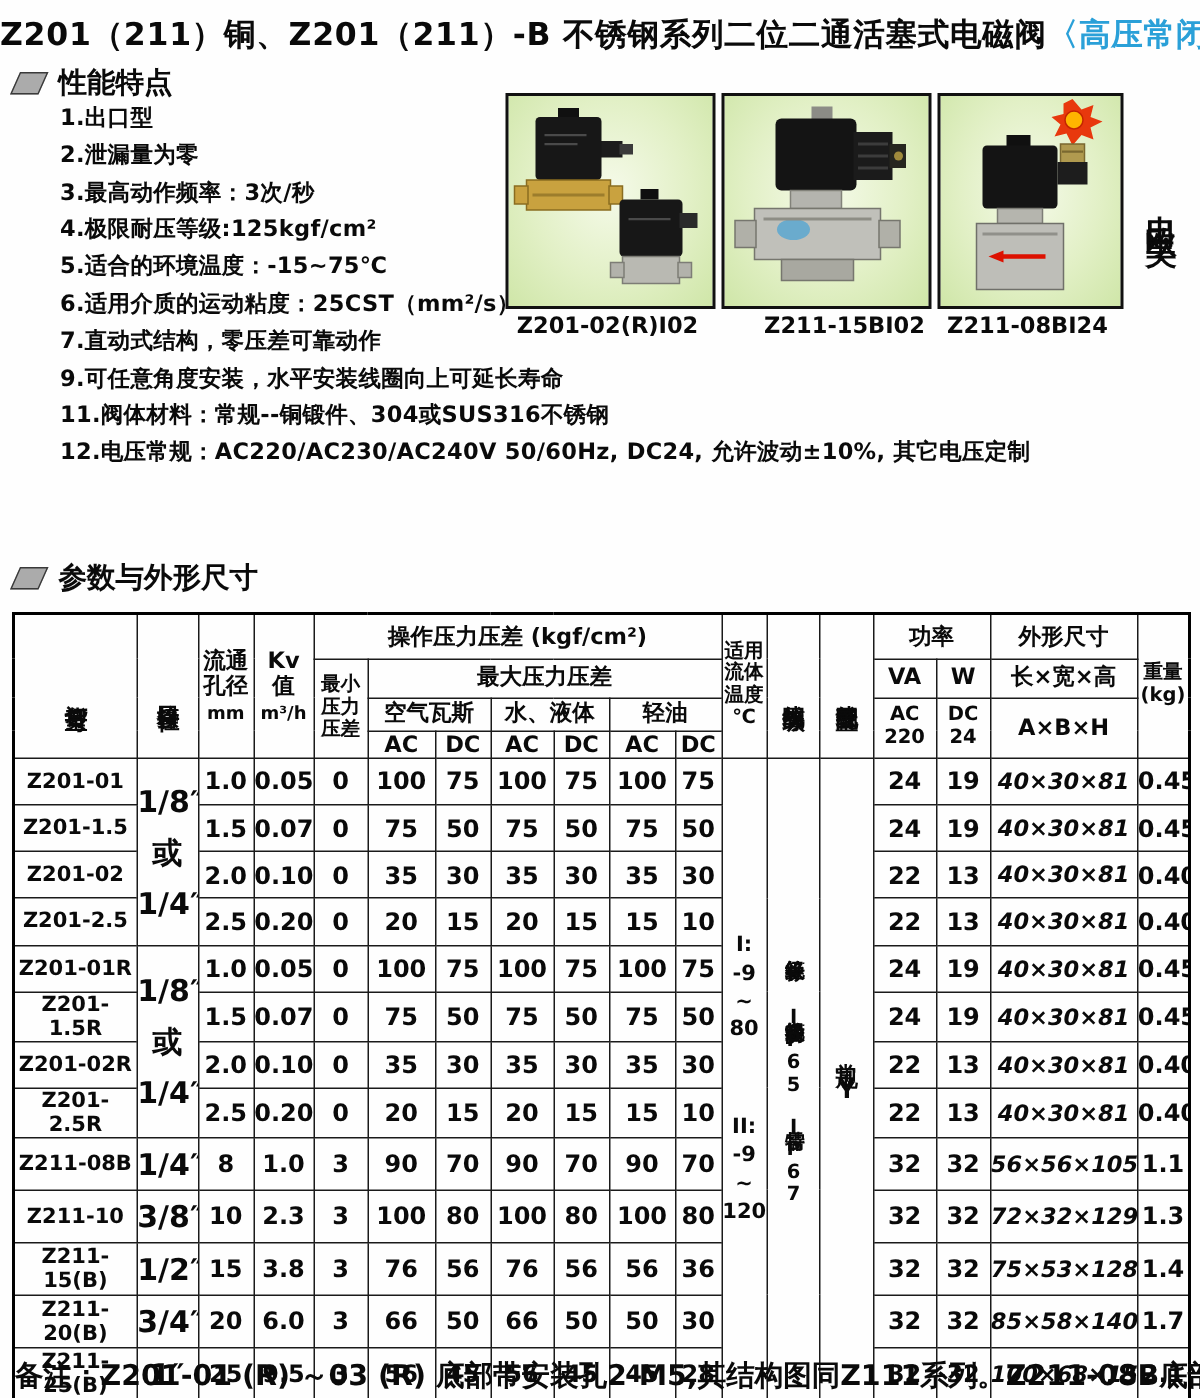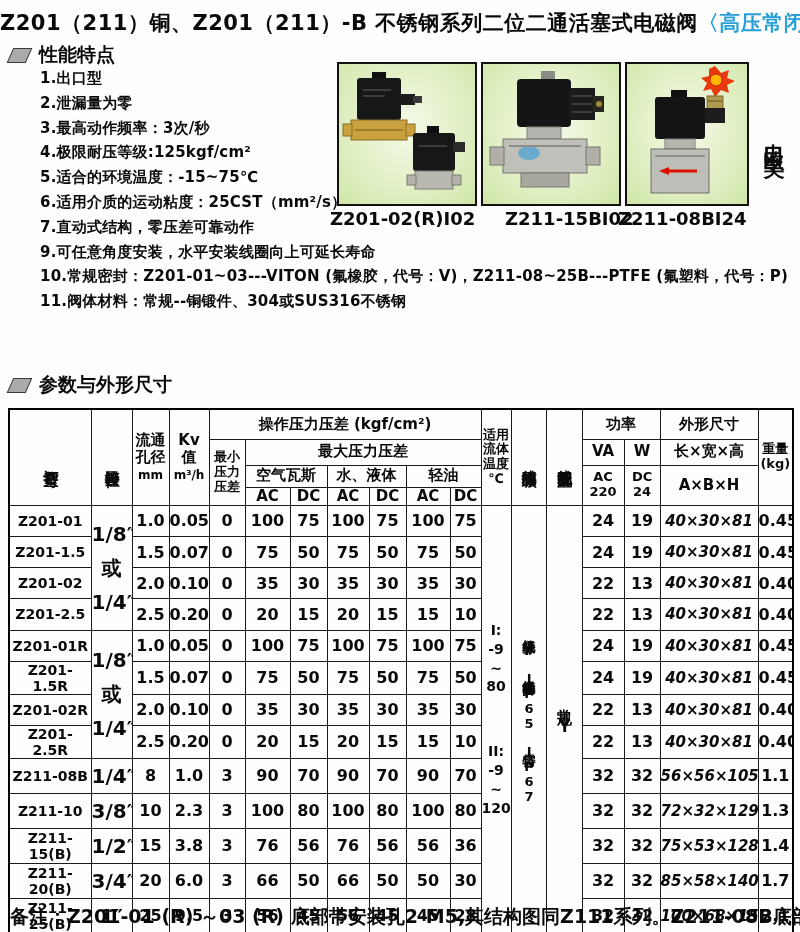--- a/index.html
+++ b/index.html
@@ -10,21 +10,21 @@
   .title{top:9px;left:0;width:100%;text-align:center;font-size:21px;font-weight:bold;letter-spacing:.5px;white-space:nowrap;}
   .title .hl{color:#2aa0d8;}
   
   .sechead{display:flex;align-items:center;gap:10px;font-size:19px;font-weight:bold;}
   .marker{width:17px;height:13px;background:#ababab;border:1px solid #3a3a3a;transform:skewX(-24deg);}
   
   .features{top:66px;left:40px;width:756px;}
   .feat{font-size:15px;font-weight:600;line-height:24.8px;white-space:nowrap;letter-spacing:.2px;}
   
   .pbox{border:2px solid #111;background:radial-gradient(ellipse at 50% 45%, #f5fae9 0%, #e2f0c6 55%, #cfe6a8 100%);}
-  .plabel{font-size:18px;font-weight:bold;white-space:nowrap;}
+  .plabel{font-size:15px;font-weight:bold;text-align:center;white-space:nowrap;}
   .export{top:127px;left:760px;writing-mode:vertical-rl;text-orientation:upright;
           font-size:21px;font-weight:bold;letter-spacing:4px;}
   
   table.spec{border-collapse:collapse;table-layout:fixed;width:784px;}
   table.spec th,table.spec td{border:1px solid #1a1a1a;padding:0;text-align:center;vertical-align:middle;
           font-weight:600;overflow:hidden;}
   table.spec{border:2px solid #000;}
   thead th{font-size:15px;line-height:1.15;}
   tr.h1{height:30px;} tr.h2{height:26px;} tr.h3{height:22px;} tr.h4{height:18px;}
   tbody td{height:30.2px;font-size:16px;}
@@ -59,22 +59,22 @@
 
   <div class="abs features">
     <div class="feat">1.出口型</div>
     <div class="feat">2.泄漏量为零</div>
     <div class="feat">3.最高动作频率：3次/秒</div>
     <div class="feat">4.极限耐压等级:125kgf/cm²</div>
     <div class="feat">5.适合的环境温度：-15~75℃</div>
     <div class="feat">6.适用介质的运动粘度：25CST（mm²/s）</div>
     <div class="feat">7.直动式结构，零压差可靠动作</div>
     <div class="feat">9.可任意角度安装，水平安装线圈向上可延长寿命</div>
-    <div class="feat">10.常规密封：Z201-01~03---VITON (氟橡胶，代号：V)，Z211-08~25B---PTFE (氟塑料，代号：P)</div>
     <div class="feat">11.阀体材料：常规--铜锻件、304或SUS316不锈钢</div>
+    <div class="feat">12.电压常规：AC220/AC230/AC240V  50/60Hz, DC24, 允许波动±10%, 其它电压定制</div>
   </div>
 
   <div class="abs pbox" style="top:62px;left:337px;width:136px;height:140px;">
     <svg width="136" height="140" viewBox="0 0 136 140">
       <rect x="58" y="30" width="18" height="11" fill="#1c1c1c"></rect>
       <rect x="74" y="32" width="9" height="7" fill="#3a3a3a"></rect>
       <rect x="33" y="8" width="14" height="7" fill="#101010"></rect>
       <rect x="18" y="14" width="44" height="42" rx="3" fill="#171717"></rect>
       <line x1="24" y1="26" x2="52" y2="26" stroke="#4a4a4a" stroke-width="1.5"></line>
       <line x1="24" y1="32" x2="46" y2="32" stroke="#4a4a4a" stroke-width="1.5"></line>
@@ -120,21 +120,21 @@
       <rect x="28" y="33" width="50" height="42" rx="3" fill="#141414"></rect>
       <rect x="78" y="44" width="20" height="15" fill="#1d1d1d"></rect>
       <rect x="38" y="75" width="30" height="10" fill="#b5b5ae" stroke="#7d7d76"></rect>
       <rect x="24" y="85" width="58" height="44" fill="#bebeb8" stroke="#70706a"></rect>
       <line x1="28" y1="92" x2="78" y2="92" stroke="#90908a" stroke-width="2"></line>
       <polygon points="32,107 42,103 42,111" fill="#dd1100"></polygon>
       <line x1="40" y1="107" x2="70" y2="107" stroke="#dd1100" stroke-width="3"></line>
     </svg>
   </div>
   <div class="abs plabel" style="top:208px;left:330px;width:150px;">Z201-02(R)I02</div>
-  <div class="abs plabel" style="top:208px;left:505px;width:142px;">Z211-15BI02</div>
+  <div class="abs plabel" style="top:208px;left:492px;width:142px;">Z211-15BI02</div>
   <div class="abs plabel" style="top:208px;left:618px;width:134px;">Z211-08BI24</div>
 
   <div class="abs export">出口欧美</div>
 
   <div class="abs sechead" style="top:372px;left:10px;">
     <span class="marker"></span>
     <span>参数与外形尺寸</span>
   </div>
 
   <div class="abs" style="top:408px;left:8px;">

